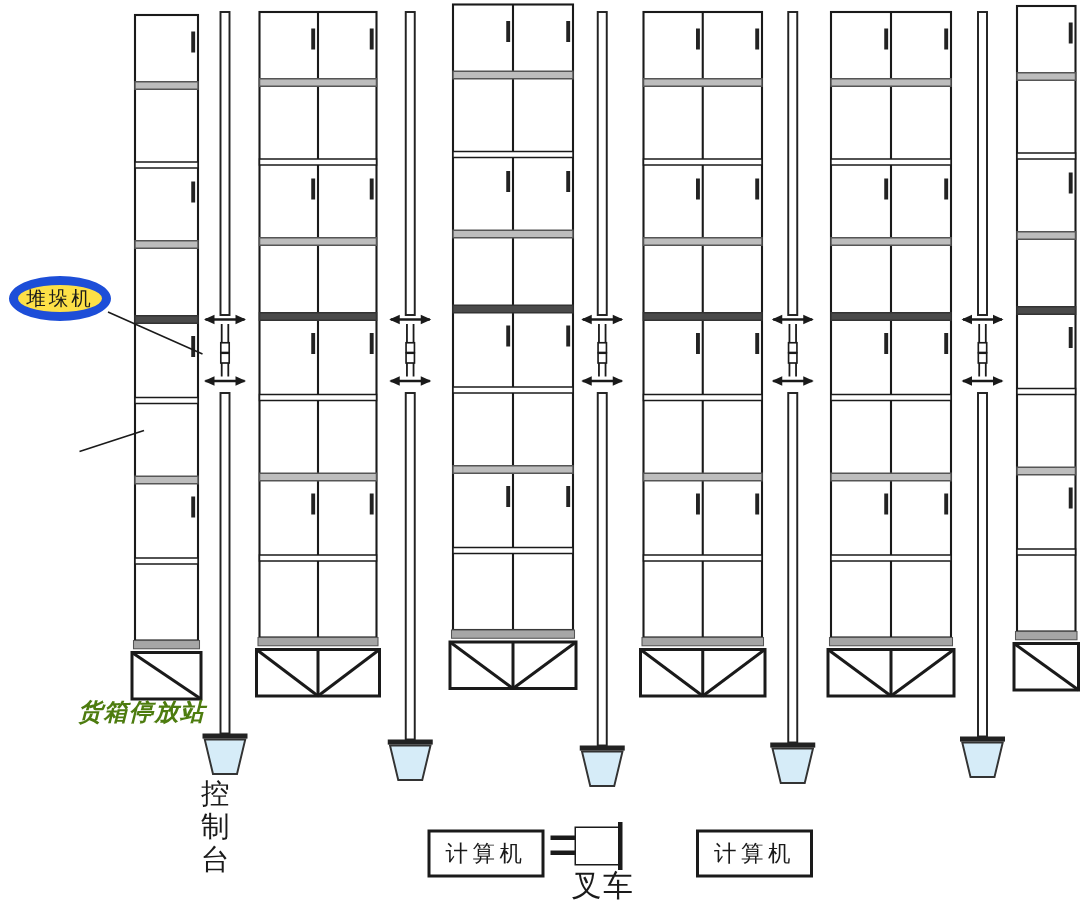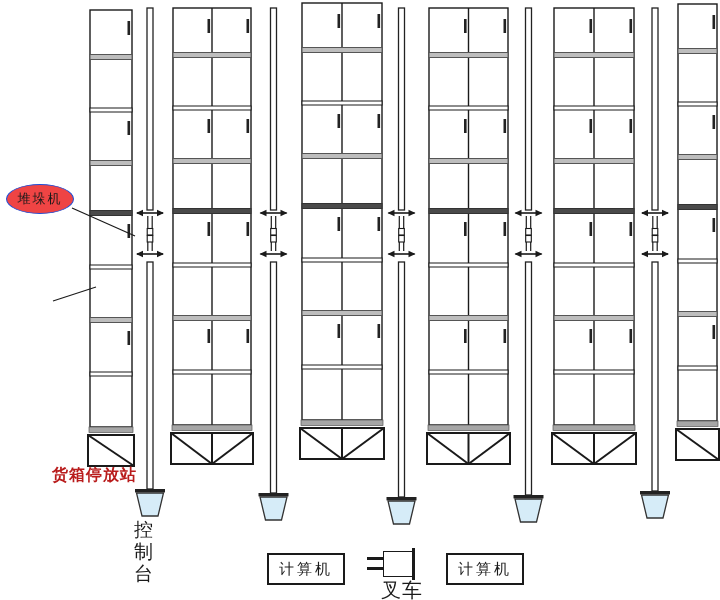--- a/index.html
+++ b/index.html
@@ -2,37 +2,37 @@
 <html><head>
 <meta charset="utf-8">
 <style>
   html,body{margin:0;padding:0;background:#ffffff;}
   #stage{
     position:relative;width:720px;height:600px;background:#ffffff;overflow:hidden;
     font-family:"Liberation Sans","DejaVu Sans",sans-serif;color:#1a1a1a;
   }
   #diagram-svg{position:absolute;left:0;top:0;}
   .callout{
-    position:absolute;border:1px solid #1d4ed8;border-radius:50%;
+    position:absolute;border:6px solid #1d4ed8;border-radius:50%;
     display:flex;align-items:center;justify-content:center;
-    font-size:13px;letter-spacing:2px;background:#ef4444;box-sizing:border-box;
+    font-size:13px;letter-spacing:2px;background:#fde047;box-sizing:border-box;
   }
   .callout-crane{left:6px;top:184px;width:68px;height:30px;}
   .callout-rack{left:7px;top:298px;width:54px;height:34px;font-size:14px;}
   .station-label{
     position:absolute;left:52px;top:465px;font-size:16px;letter-spacing:1px;font-weight:bold;
   }
   .console-label{
     position:absolute;left:134px;top:519px;width:18px;
     font-size:19px;line-height:22px;word-break:break-all;text-align:center;
   }
   .computer-box{
     position:absolute;top:553px;width:78px;height:32px;border:2px solid #1a1a1a;
     display:flex;align-items:center;justify-content:center;
-    font-size:15px;letter-spacing:3px;background:#fff;box-sizing:border-box;
+    font-size:15px;letter-spacing:3px;background:#fff;box-sizing:border-box;margin-left:18px;
   }
   .computer-box.left{left:267px;}
   .computer-box.right{left:446px;}
   .fork{position:absolute;background:#1a1a1a;height:3px;width:17px;left:367px;}
   .forklift-body{
     position:absolute;left:383px;top:551px;width:30px;height:26px;
     border:1.5px solid #1a1a1a;background:#fff;box-sizing:border-box;
   }
   .forklift-mast{position:absolute;left:412px;top:548px;width:3px;height:32px;background:#1a1a1a;}
   .forklift-label{position:absolute;left:379px;top:577px;width:46px;text-align:center;font-size:20px;letter-spacing:1px;}
@@ -233,21 +233,21 @@
       <polygon points="641.5,495 668.5,495 663,518 647,518" fill="#d6ecf8" stroke="#333" stroke-width="1.3"></polygon>
       <line x1="72" y1="208" x2="135" y2="236" stroke="#1a1a1a" stroke-width="1.1"></line>
       <line x1="53" y1="301" x2="96" y2="287" stroke="#1a1a1a" stroke-width="1.1"></line>
     </svg>
 
   <div class="callout callout-crane">
     <span>堆垛机</span>
   </div>
 
 
-  <div class="station-label" style="color: #b91c1c;">货箱停放站</div>
+  <div class="station-label" style="color: #4d7c0f; font-style: italic;">货箱停放站</div>
 
   <div class="console-label">控制台</div>
 
   <div class="computer-box left">
     <span>计算机</span>
   </div>
 
   <div class="computer-box right">
     <span>计算机</span>
   </div>

